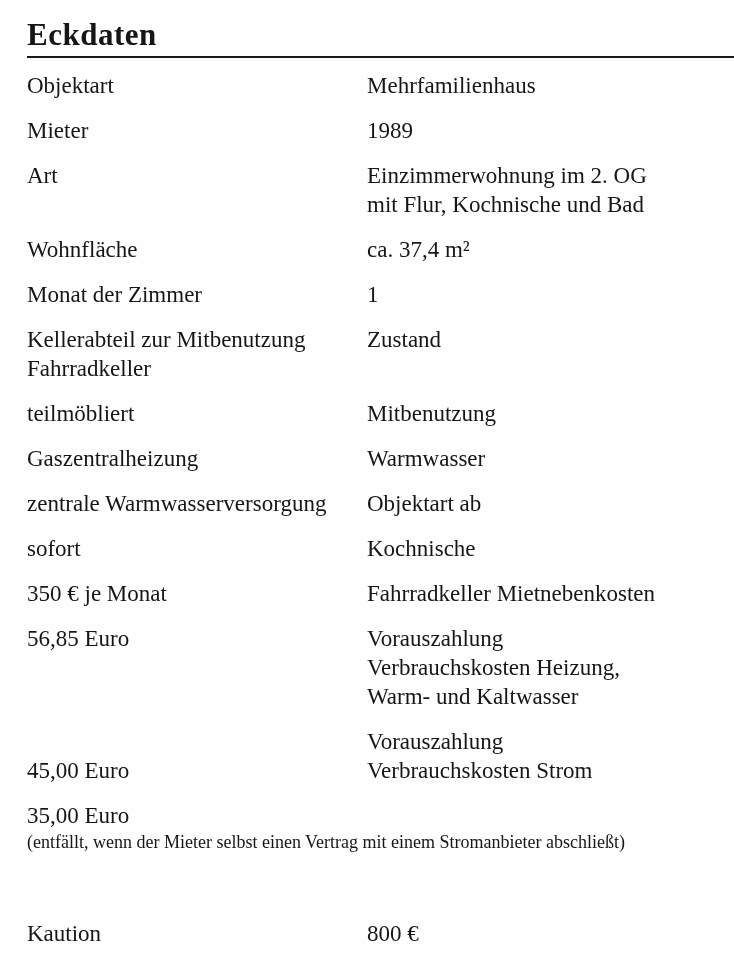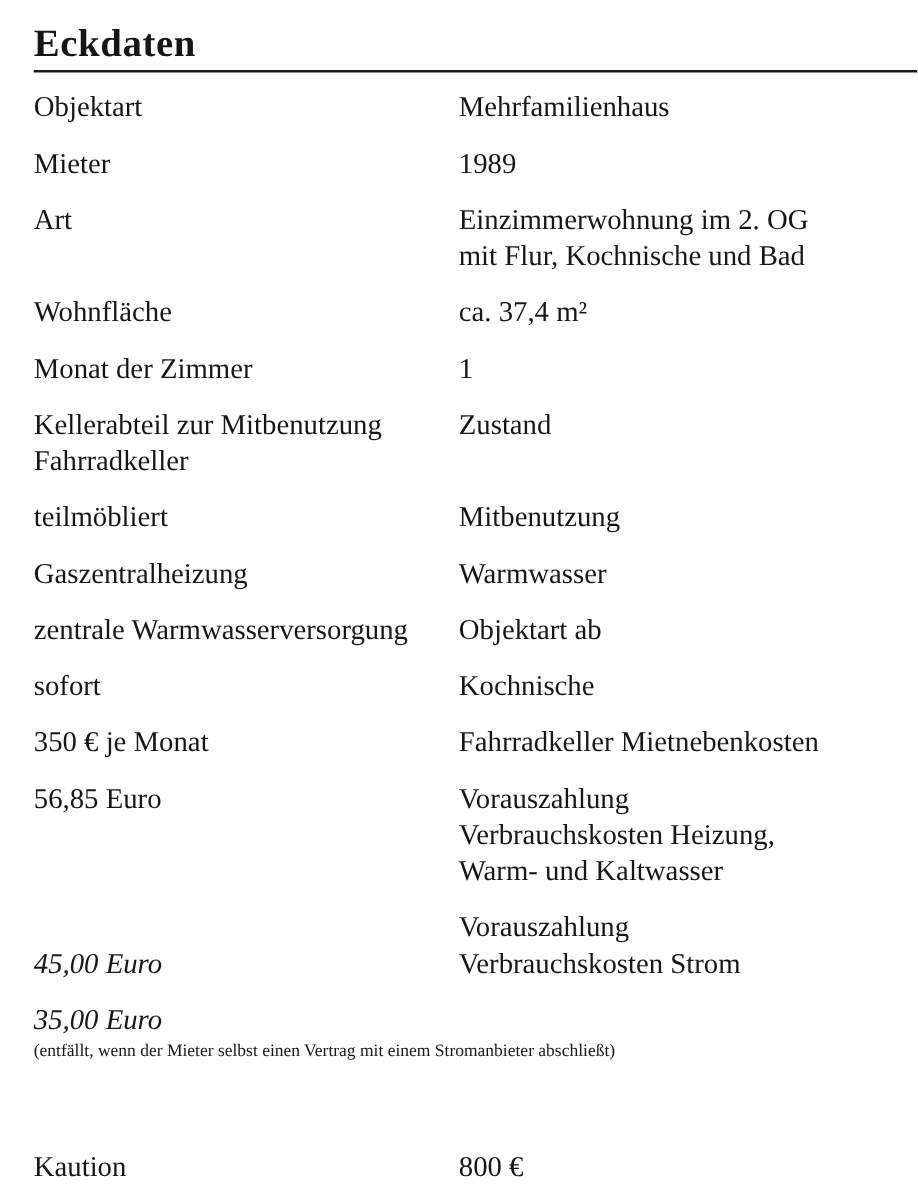--- a/index.html
+++ b/index.html
@@ -28,24 +28,24 @@
     grid-template-columns: 340px 1fr;
     margin-top: 13px;
     font-size: 23px;
     line-height: 29px;
   }
   .kv-label, .kv-value {
     white-space: pre-line;
     padding-bottom: 16px;
     align-self: start;
   }
-  .kv-value.v-bottom { align-self: end; font-style: italic; }
+  .kv-value.v-bottom { align-self: end; }
   .kv-note {
     grid-column: 1 / -1;
-    font-size: 14px;
+    font-size: 18px;
     line-height: 18px;
     margin-top: -13px;
     padding-bottom: 16px;
     white-space: nowrap;
   }
   .gap-before { padding-top: 52px; }
 </style>
 </head>
 <body>
 

